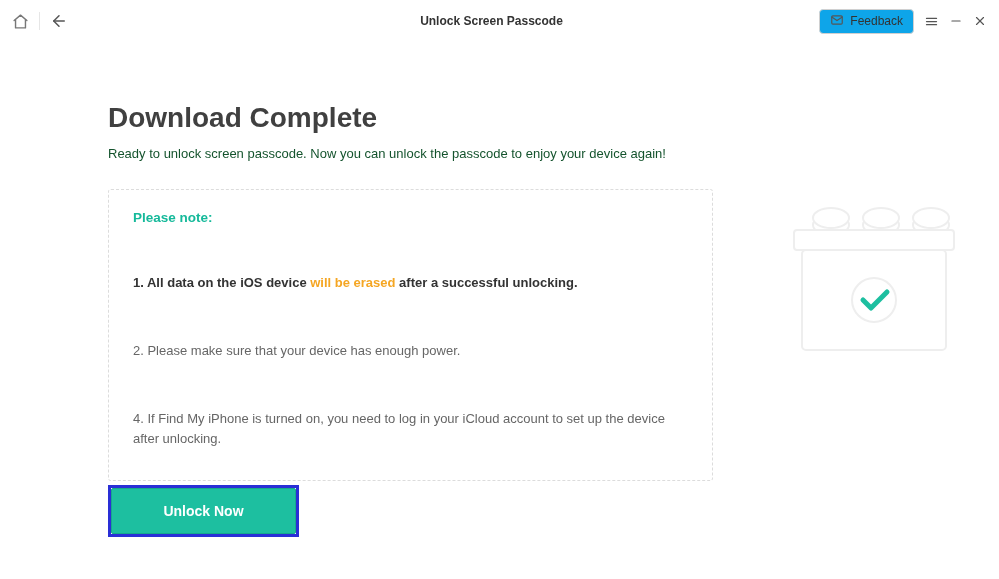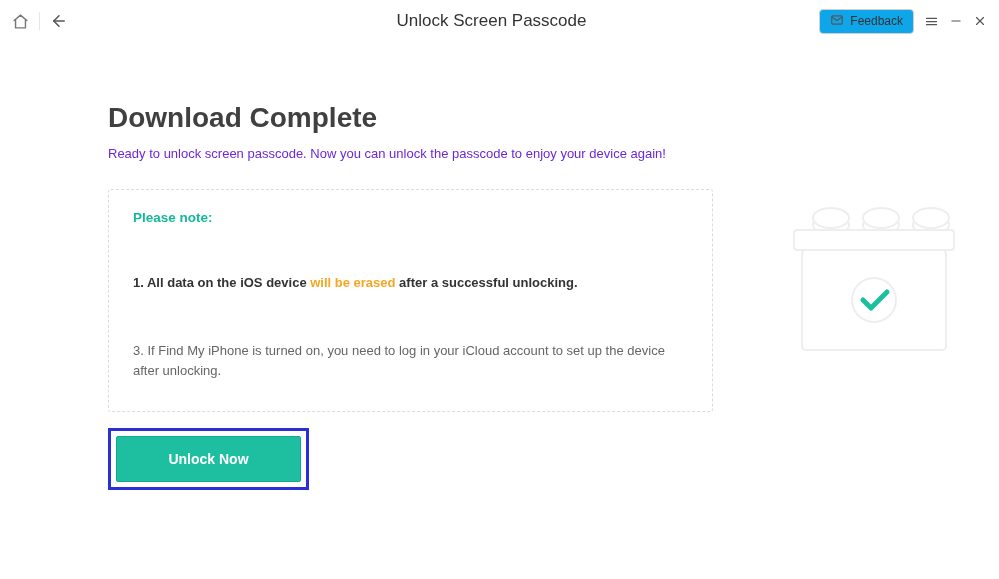--- a/index.html
+++ b/index.html
@@ -16,22 +16,22 @@
       align-items: center;
       height: 42px;
       padding: 0 12px;
       position: relative;
     }
     .titlebar-left { display:flex; align-items:center; gap:10px; }
     .titlebar-title {
       position: absolute;
       left: 0; right: 16px;
       text-align: center;
-      font-size: 17px;
-      font-weight: 400;
+      font-size: 12px;
+      font-weight: 700;
       color: #333;
       pointer-events: none;
     }
     .titlebar-right { margin-left: auto; display:flex; align-items:center; gap:10px; }
     .icon-btn { display:inline-flex; align-items:center; justify-content:center; color:#555; cursor:pointer; }
     .vr { width:1px; height:18px; background:#e6e6e6; }
     .feedback-btn {
       display:inline-flex; align-items:center; gap:6px;
       border:1px solid #d0d0d0; border-radius:4px;
       padding:3px 10px; font-size:12px; color:#333;
@@ -43,21 +43,21 @@
       padding: 60px 60px 0 108px;
     }
     .heading {
       font-size: 28px;
       font-weight: 800;
       color: #404040;
       margin-bottom: 12px;
     }
     .subtitle {
       font-size: 13px;
-      color: #6d28d9;
+      color: #14532d;
       margin-bottom: 28px;
     }
     .note-box {
       border: 1px dashed #dcdcdc;
       border-radius: 3px;
       padding: 20px 24px;
       width: 605px;
     }
     .note-title {
       color: #15b99a;
@@ -69,23 +69,22 @@
       color: #666;
       font-size: 13px;
       line-height: 1.55;
       margin-bottom: 10px;
       margin-top: 48px;
     }
     .note-strong { font-weight:700; color:#333; }
     .note-accent { color:#f5a623; font-weight:700; }
 
     .unlock-wrap {
-      margin-top: 16px;
+      margin-top: 4px;
       display:inline-block;
-      padding: 5px;
       border: 3px solid #2a2fd6;
     }
     .unlock-btn {
       width: 185px;
       height: 46px;
       background:#1dbfa0;
       color:#fff;
       border:1px solid #16a88d;
       font-size:14px;
       font-weight:600;
@@ -154,21 +153,22 @@
 
 <div class="content">
   <h1 class="heading">Download Complete</h1>
   <p class="subtitle">Ready to unlock screen passcode. Now you can unlock the passcode to enjoy your device again!</p>
 
   <div class="note-box">
     <div class="note-title">Please note:</div>
     <p class="note-line">
       <span class="note-strong">1. All data on the iOS device </span><span class="note-accent">will be erased</span><span class="note-strong"> after a successful unlocking.</span>
     </p>
-    <p class="note-line">3. If Find My iPhone is turned on, you need to log in your iCloud account to set up the device after unlocking.</p>
+    <p class="note-line">2. Please make sure that your device has enough power.</p>
+    <p class="note-line">4. If Find My iPhone is turned on, you need to log in your iCloud account to set up the device after unlocking.</p>
   </div>
 
   <div class="unlock-wrap">
     <button class="unlock-btn">Unlock Now</button>
   </div>
 
   <div class="package-illustration">
     <svg width="175" height="165" viewBox="0 0 175 165">
 
       <ellipse cx="47" cy="23" rx="18" ry="10" fill="#fff" stroke="#eee" stroke-width="2"></ellipse>

